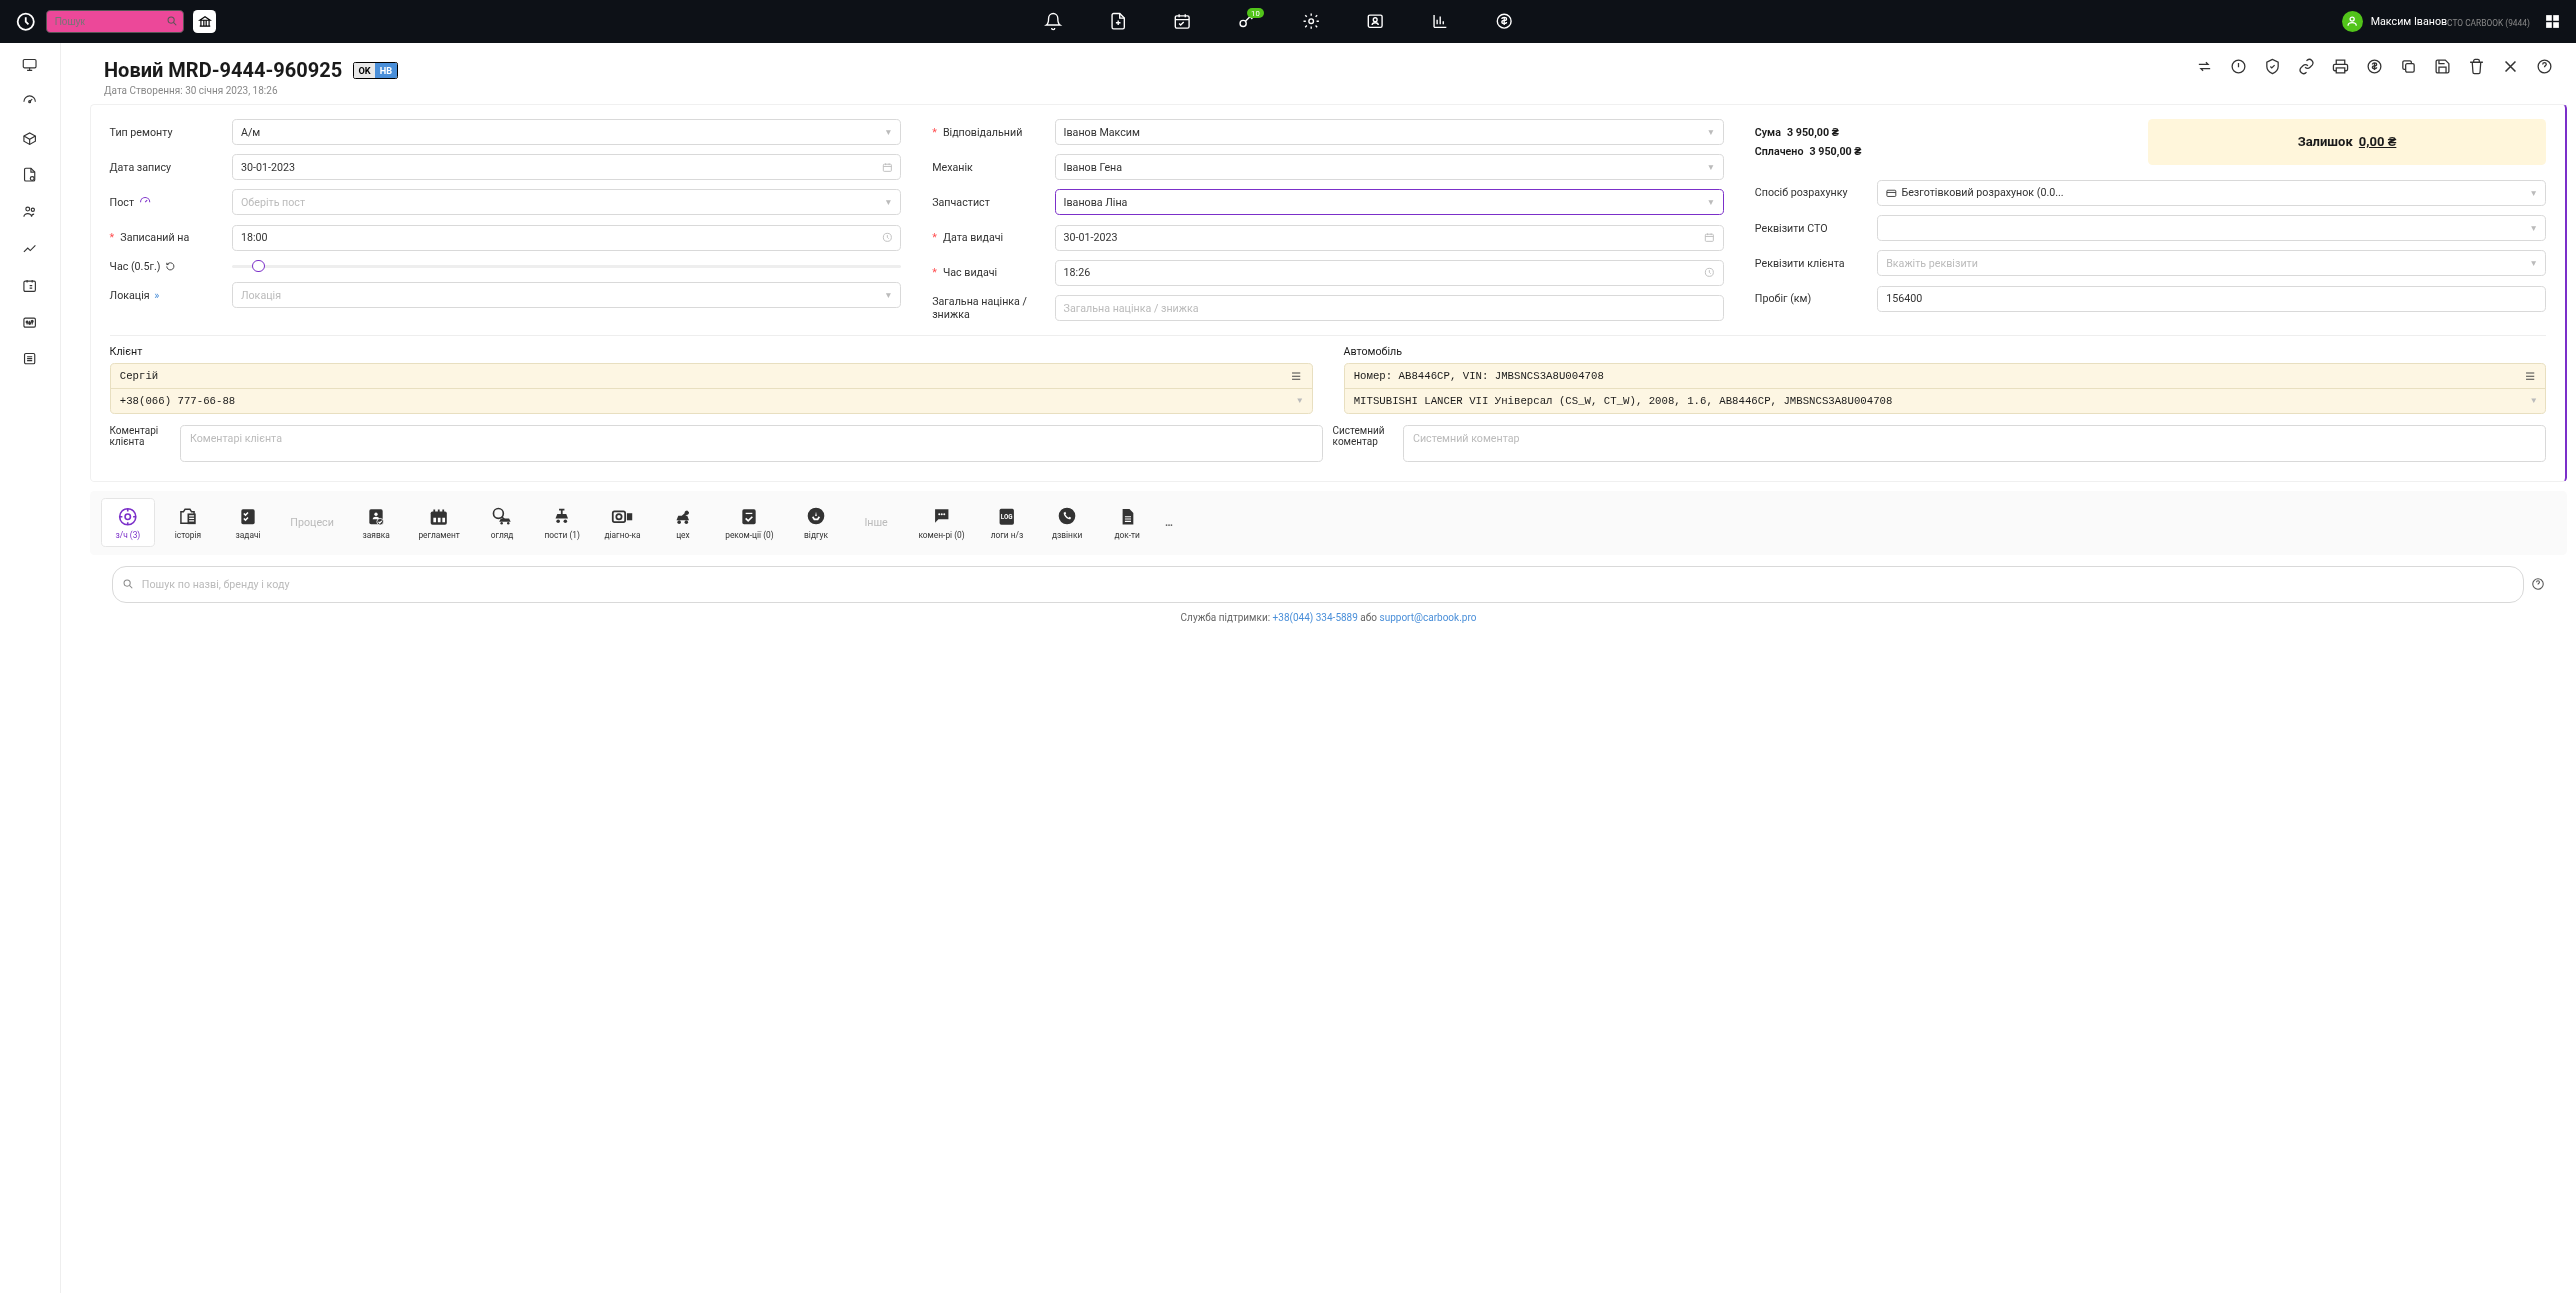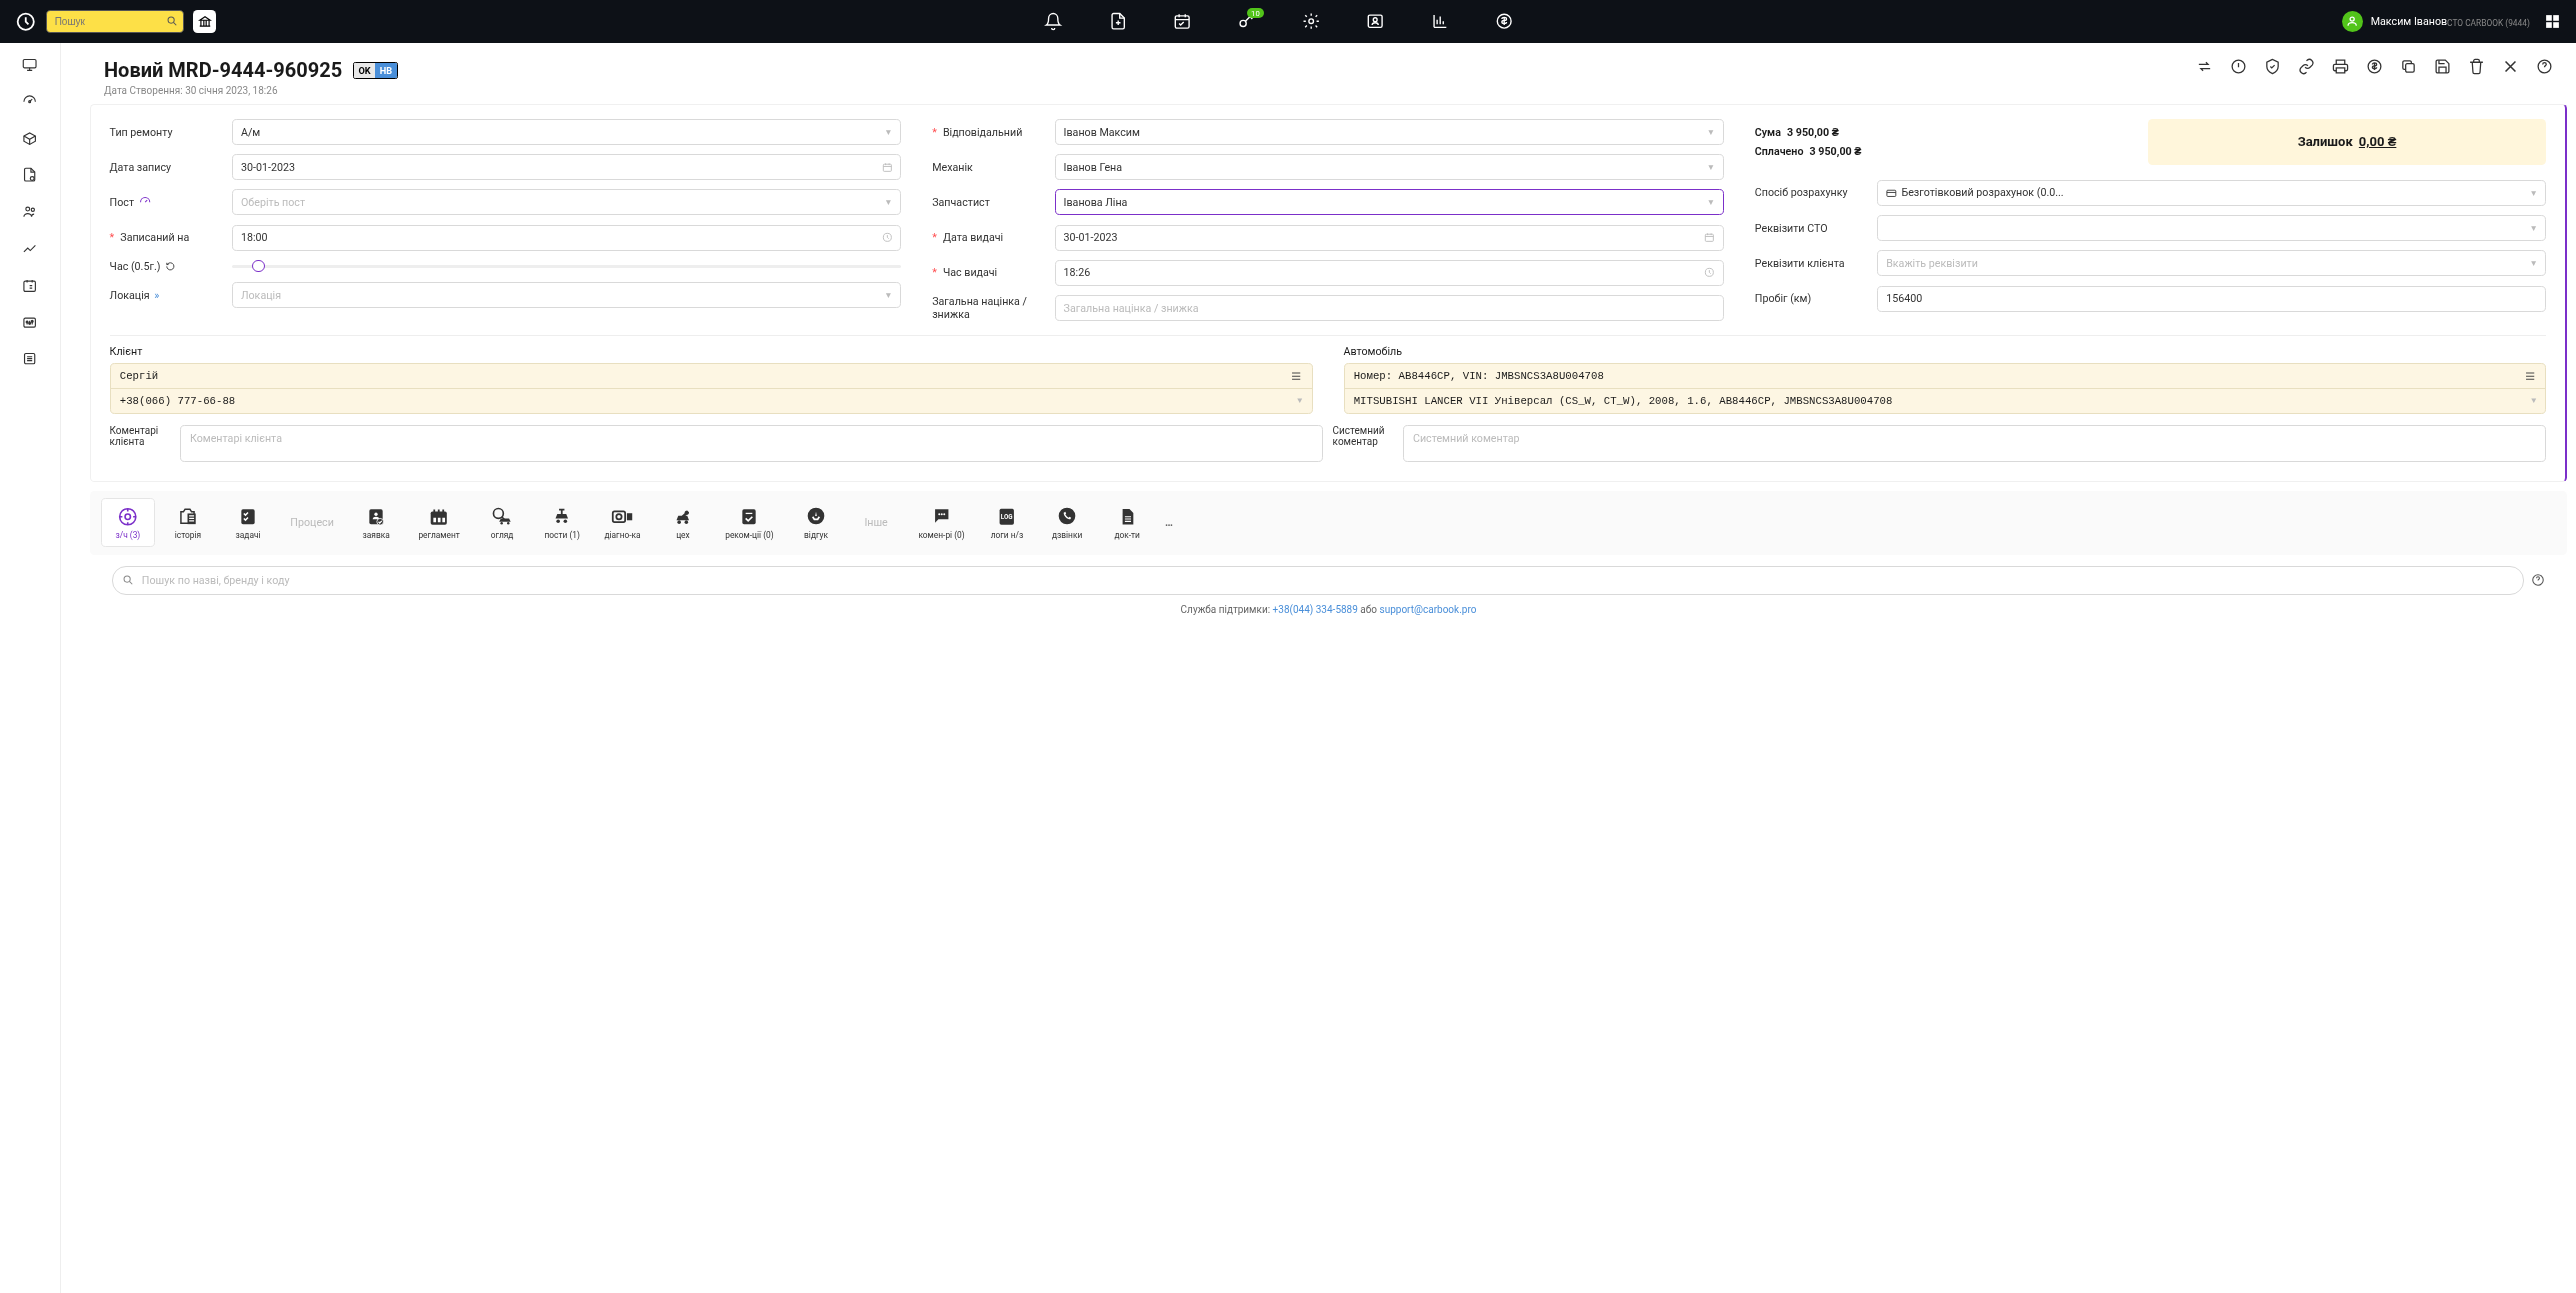--- a/index.html
+++ b/index.html
@@ -1,21 +1,21 @@
 <!DOCTYPE html>
 <html style="font-size:12.3px"><head>
 <meta charset="utf-8">
 <style>
 * { box-sizing: border-box; margin: 0; padding: 0; }
 body { font-family: -apple-system, BlinkMacSystemFont, "Segoe UI", Roboto, sans-serif; font-size: 10.7px; color: #1a1a1a; background: #fff; }
 
 .topbar { background: #0d1117; height: 43px; display: flex; align-items: center; padding: 0 15.3px; gap: 9.2px; }
 .topbar .logo-icon { color: #fff; }
 .topbar .search { position: relative; width: 138px; }
-.topbar .search input { width: 100%; height: 23px; border-radius: 4.6px; border: 0.8px solid #555; background: #fde047; padding: 0 23px 0 7.7px; font-size: 10px; }
+.topbar .search input { width: 100%; height: 23px; border-radius: 4.6px; border: 0.8px solid #555; background: #ec4899; padding: 0 23px 0 7.7px; font-size: 10px; }
 .topbar .search .s-icon { position: absolute; right: 6.1px; top: 5.4px; color: #555; }
 .topbar .bank-btn { width: 23px; height: 23px; background: #fff; border-radius: 4.6px; display: flex; align-items: center; justify-content: center; color: #000; }
 .topbar .center-icons { flex: 1; display: flex; justify-content: center; gap: 46px; }
 .topbar .center-icons .ic { color: #fff; position: relative; display: flex; align-items: center; text-decoration: underline; }
 .topbar .center-icons .badge { position: absolute; top: -4.6px; right: -7.7px; background: #52c41a; color: #fff; font-size: 7.7px; border-radius: 6.1px; padding: 0.8px 3.8px; }
 .topbar .user { display: flex; align-items: center; gap: 7.7px; }
 .topbar .user .avatar { width: 21.5px; height: 21.5px; border-radius: 50%; background: #52c41a; display: flex; align-items: center; justify-content: center; color: #fff; }
 .topbar .user .uinfo { display: flex; flex-direction: row; align-items: flex-end; }
 .topbar .user .uname { color: #fff; font-size: 10.7px; }
 .topbar .user .ucomp { color: #888; font-size: 8.4px; }
@@ -74,21 +74,21 @@
 
 .tabs { display: flex; background: #fafafa; border-radius: 4.6px; padding: 7.7px 10.7px; gap: 6.1px; align-items: center; overflow-x: auto; }
 .tab { flex: 0 0 auto; display: flex; flex-direction: column; align-items: center; gap: 3.1px; padding: 6.1px 9.2px; border-radius: 4.6px; color: #333; min-width: 54px; }
 .tab.active { background: #fff; color: #7b2fc9; border: 0.8px solid #e5e5e5; }
 .tab.muted { color: #bbb; }
 .tab .tic { height: 21.5px; display: flex; align-items: center; }
 .tab .tlabel { font-size: 8.4px; white-space: nowrap; }
 .tab-more { color: #666; padding: 0 4.6px; font-weight: 700; }
 
 .tab-search { margin-top: 10.7px; display: flex; align-items: center; gap: 7.7px; padding: 0 21.5px; }
-.tab-search .ts-box { flex: 1; border: 0.8px solid #d9d9d9; border-radius: 14px; height: 29px; display: flex; align-items: center; padding: 0 9.2px; gap: 7.7px; }
+.tab-search .ts-box { flex: 1; border: 0.8px solid #d9d9d9; border-radius: 14px; height: 37px; display: flex; align-items: center; padding: 0 9.2px; gap: 7.7px; }
 .tab-search .ts-box .ts-ic { color: #888; }
 .tab-search .ts-box .ts-input { flex: 1; border: none; outline: none; font-size: 10.7px; color: #bbb; }
 .tab-search .help-ic { color: #555; }
 
 .footer { text-align: center; padding: 9.2px 0 12.3px 0; font-size: 10px; color: #666; }
 .footer a { color: #4a8fd9; text-decoration: none; }
 
 svg { display: block; }
 </style>
 </head>

